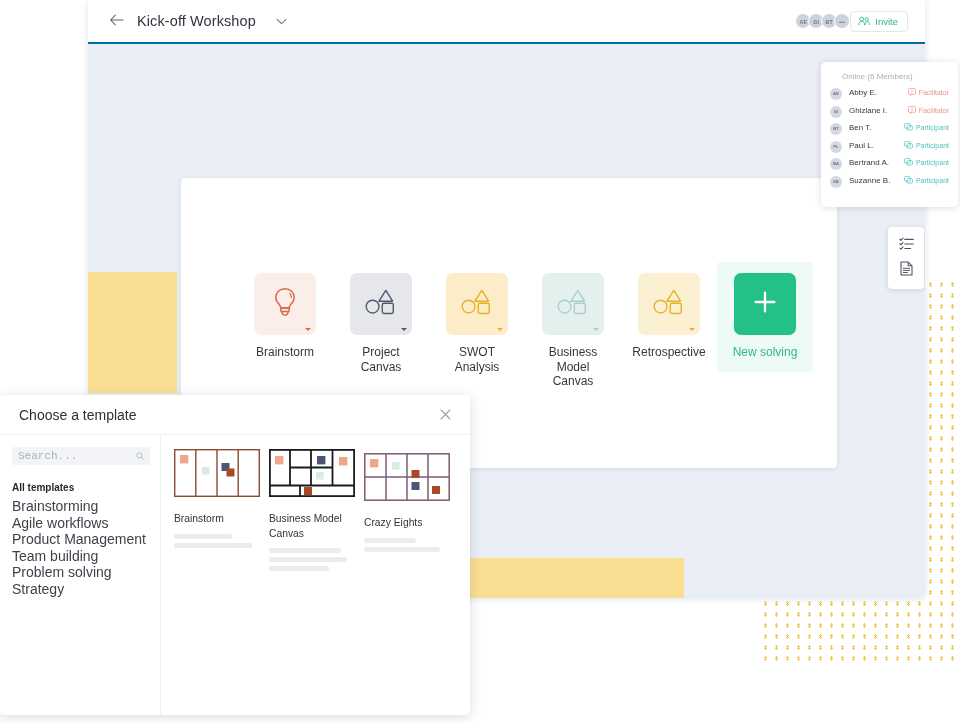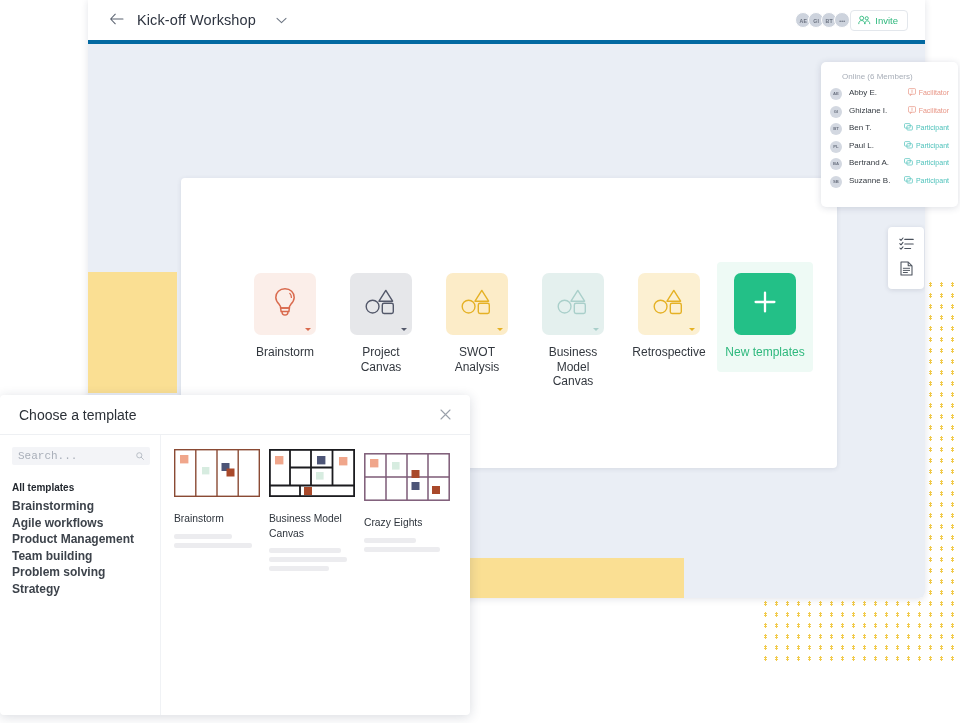--- a/index.html
+++ b/index.html
@@ -27,21 +27,21 @@
     position: absolute; left: 88px; top: 0px; width: 837px; height: 598px;
     background: #ffffff;
     border-radius: 0 0 6px 6px;
     box-shadow: 0 1px 7px rgba(30,40,70,.13);
     overflow: hidden;
   }
 
   
   #topbar {
     position: absolute; left: 0; top: 0; width: 837px; height: 44px;
-    background: #ffffff; border-bottom: 4px solid #0369a1;
+    background: #ffffff; border-bottom: 2px solid #0369a1;
     display: flex; align-items: center;
   }
   #back-arrow {
     margin-left: 20px; width: 18px; height: 18px;
     color: #5a6270; font-size: 15px; line-height: 18px; text-align: center;
     cursor: pointer;
   }
   #board-title {
     margin-left: 11px; font-size: 14.5px; color: #2e3440; letter-spacing: .1px;
   }
@@ -166,23 +166,22 @@
     position: relative; height: 18px; background: #f3f4f7; border-radius: 2px;
     display: flex; align-items: center; padding: 0 6px; margin-bottom: 13px;
   }
   #search-input {
     border: 0; background: transparent; outline: none; width: 100%;
     font-family: Liberation Mono, monospace; font-size: 11px; color: #59606b;
   }
   #search-input::placeholder { color: #a9afb9; }
   #search-icon { position: absolute; right: 6px; color: #a9afb9; display: flex; }
   .cat {
-    font-size: 12px; color: #3d434b; line-height: 16.5px; cursor: pointer;
+    font-size: 14px; color: #3d434b; line-height: 16.5px; cursor: pointer;
     white-space: nowrap;
-    font-weight: bold;
   }
   .cat.active { font-weight: bold; font-size: 10px; color: #23282f; line-height: 20px; }
 
   #modal-grid {
     flex: 1; padding: 14px 0 0 13px;
     display: flex; flex-wrap: wrap; align-content: flex-start;
     gap: 0px;
   }
   .tpl { width: 95px; margin-right: 0px; margin-bottom: 16px; cursor: pointer; }
   .tpl .tname {
@@ -321,21 +320,21 @@
           </div>
 
           <div class="activity" id="activity-new">
             <div class="thumb">
               <span>
                 <svg width="26" height="26" viewBox="0 0 26 26">
                   <path d="M13 3.6 V22.4 M3.6 13 H22.4" stroke="#ffffff" stroke-width="2.3" stroke-linecap="round"></path>
                 </svg>
               </span>
             </div>
-            <div class="label">New templates</div>
+            <div class="label">New solving</div>
           </div>
 
         </div>
       </div>
 
       <div id="mini-toolbar">
         <span class="tb-ico">
           <svg width="15" height="13" viewBox="0 0 15 13">
             <path d="M0.8 2.2 L2 3.4 L4 1" fill="none" stroke="#4a515c" stroke-width="1.05" stroke-linecap="round" stroke-linejoin="round"></path>
             <path d="M0.8 6.6 L2 7.8 L4 5.4" fill="none" stroke="#4a515c" stroke-width="1.05" stroke-linecap="round" stroke-linejoin="round"></path>

